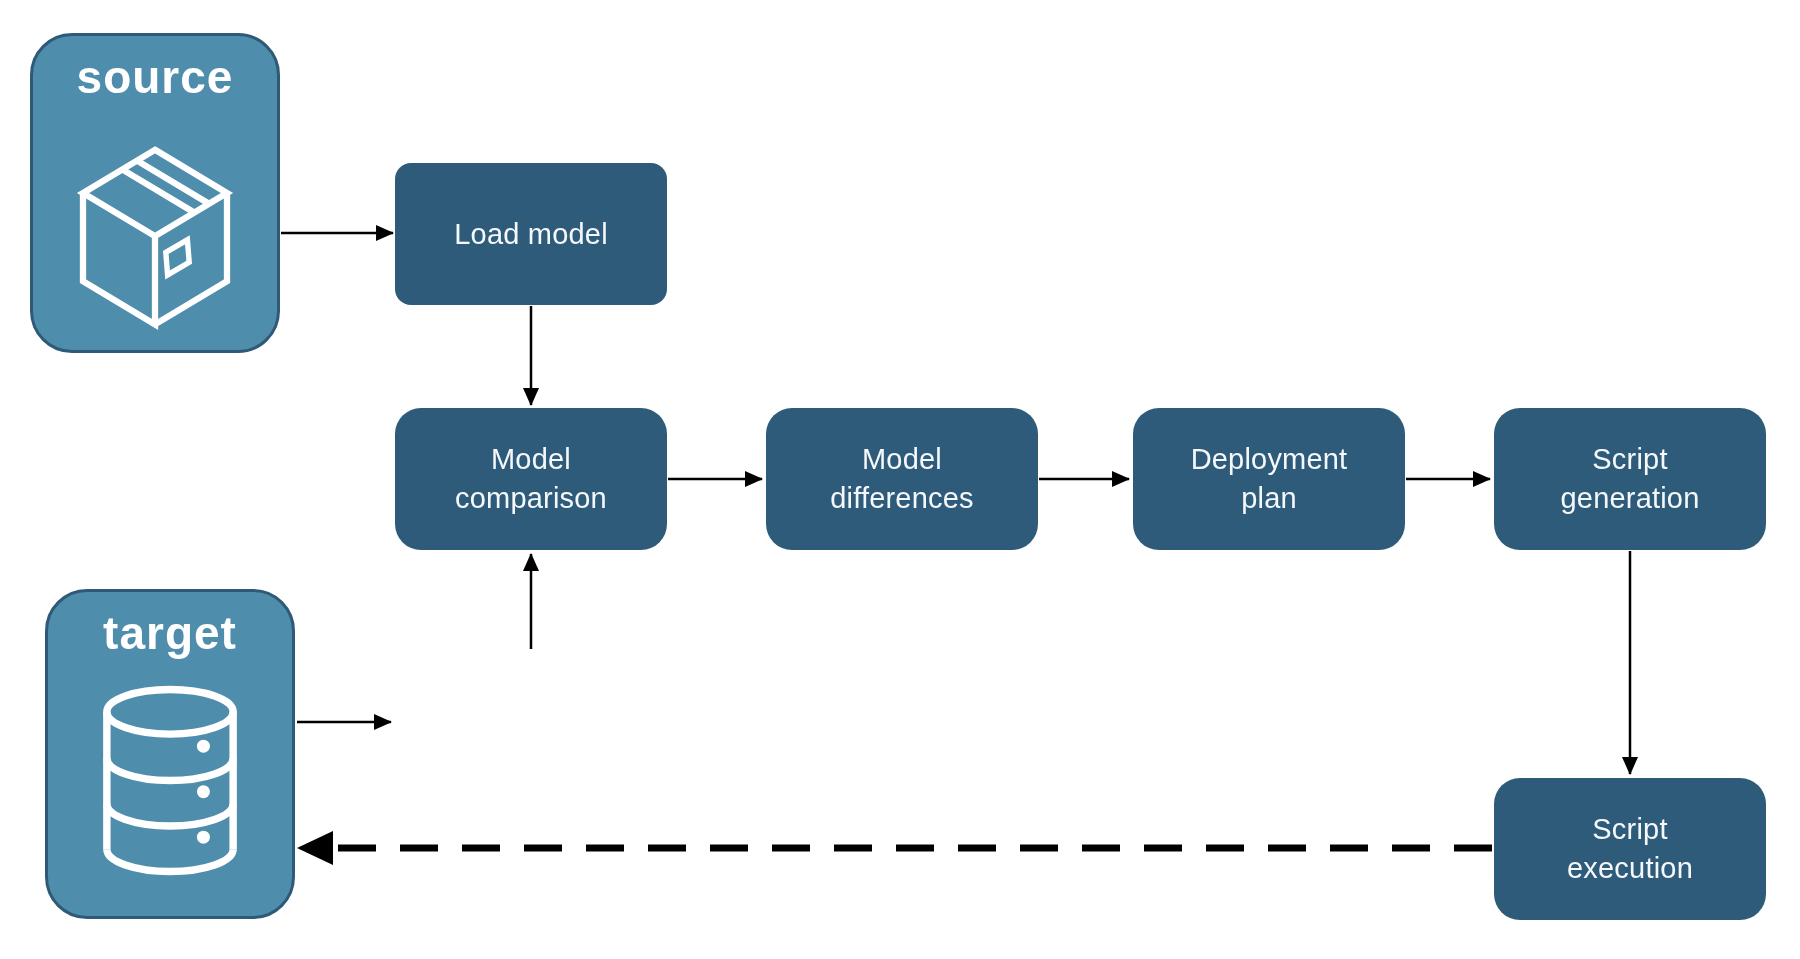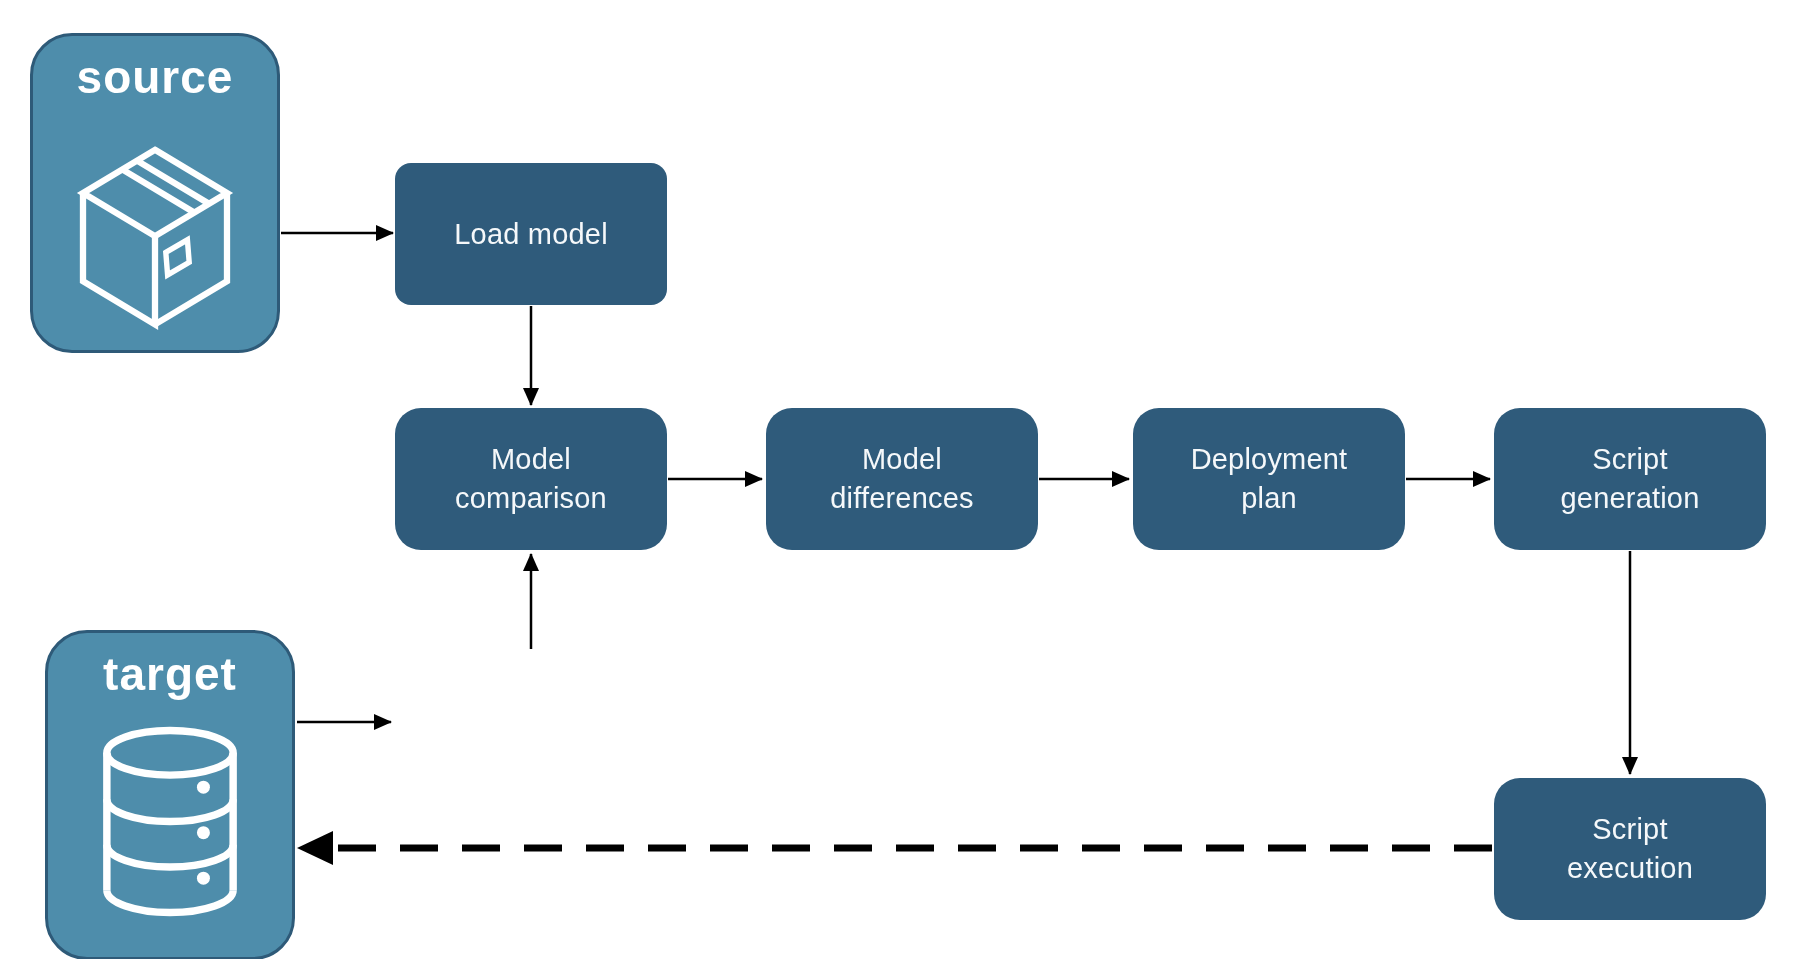--- a/index.html
+++ b/index.html
@@ -59,21 +59,21 @@
     <div class="ep-label">source</div>
     <svg class="ep-icon package" width="180" height="200" viewBox="0 0 200 220" xmlns="http://www.w3.org/2000/svg">
       <path class="icon-stroke" stroke-width="7" d="M100,12 L180,60 L100,108 L20,60 Z"></path>
       <path class="icon-stroke" stroke-width="7" d="M20,60 L20,158 L100,206 L100,108"></path>
       <path class="icon-stroke" stroke-width="7" d="M180,60 L180,158 L100,206"></path>
       <path class="icon-stroke" stroke-width="7" d="M64,34 L144,82 M80,24 L160,72"></path>
       <path class="icon-stroke" stroke-width="6" d="M112,126 L136,112 L138,137 L114,151 Z"></path>
     </svg>
   </div>
 
-  <div class="node endpoint" style="left:45px;top:630px;width:250px;height:330px;">
+  <div class="node endpoint" style="left:45px;top:589px;width:250px;height:330px;">
     <div class="ep-label">target</div>
     <svg class="ep-icon database" width="150" height="195" viewBox="0 0 160 210" xmlns="http://www.w3.org/2000/svg">
       <ellipse class="icon-stroke" stroke-width="8" cx="80" cy="30" rx="68" ry="24"></ellipse>
       <path class="icon-stroke" stroke-width="8" d="M12,30 V178 M148,30 V178"></path>
       <path class="icon-stroke" stroke-width="8" d="M12,80 A68,24 0 0 0 148,80"></path>
       <path class="icon-stroke" stroke-width="8" d="M12,129 A68,24 0 0 0 148,129"></path>
       <path class="icon-stroke" stroke-width="8" d="M12,178 A68,24 0 0 0 148,178"></path>
       <circle cx="116" cy="67" r="7" fill="#ffffff"></circle>
       <circle cx="116" cy="116" r="7" fill="#ffffff"></circle>
       <circle cx="116" cy="165" r="7" fill="#ffffff"></circle>

